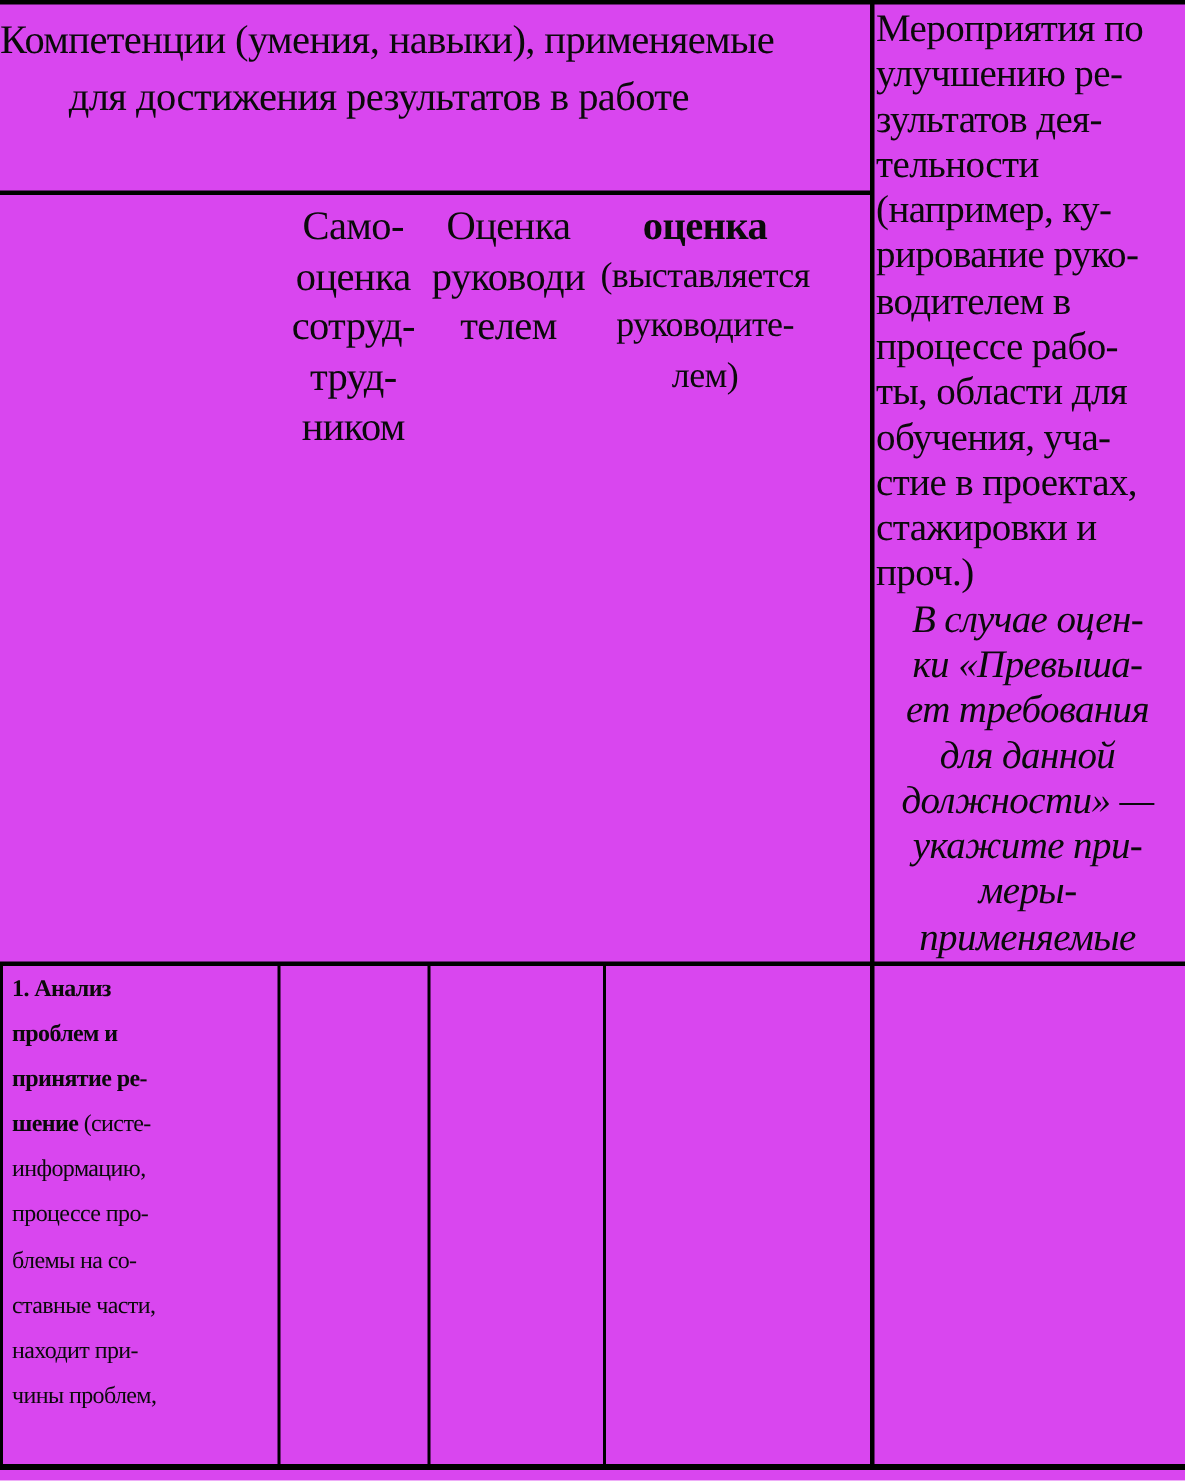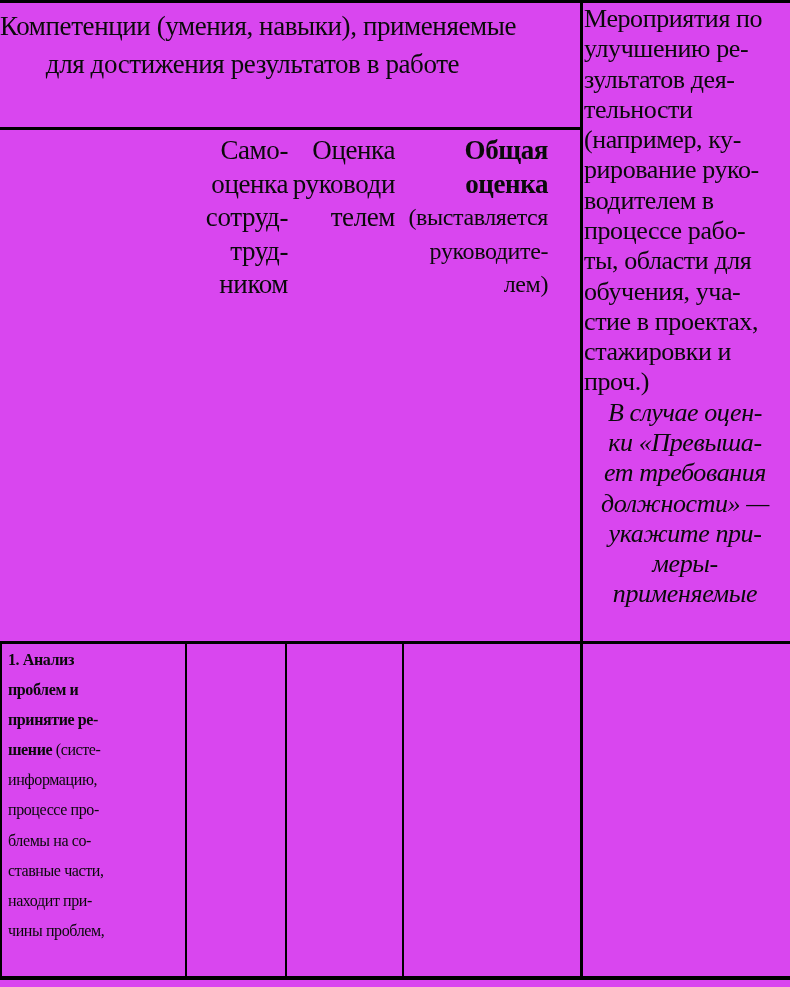--- a/index.html
+++ b/index.html
@@ -21,21 +21,21 @@
   .textblock div{white-space:nowrap;}
 
   
   .competencies{
     left:0px; top:7px; width:505px;
     text-align:center;
     font-size:27px; line-height:38px;
   }
 
   
-  .sub{top:134px; text-align:right; font-size:27px; line-height:33.5px;}
+  .sub{top:134px; text-align:center; font-size:27px; line-height:33.5px;}
   .sub-self{left:183px; width:105px;}
   .sub-manager{left:283px; width:112px;}
   .sub-overall{left:392px; width:156px;}
   .overall-title{font-weight:700;}
   .overall-note{font-size:24px;}
 
   
   .measures{
     left:584px; top:4px; width:202px;
     font-size:26px; line-height:30.28px;
@@ -81,21 +81,20 @@
     </div>
 
   <div class="textblock sub sub-manager">
       <div>Оценка</div>
       <div>руководи</div>
       <div>телем</div>
     </div>
 
   <div class="textblock sub sub-overall">
     <div class="overall-title">
-        <div>Общая</div>
         <div>оценка</div>
       </div>
     <div class="overall-note">
         <div>(выставляется</div>
         <div>руководите-</div>
         <div>лем)</div>
       </div>
   </div>
 
   <div class="textblock measures">
@@ -111,20 +110,21 @@
         <div>ты, области для</div>
         <div>обучения, уча-</div>
         <div>стие в проектах,</div>
         <div>стажировки и</div>
         <div>проч.)</div>
       </div>
     <div class="measures-italic">
         <div>В случае оцен-</div>
         <div>ки «Превыша-</div>
         <div>ет требования</div>
+        <div>для данной</div>
         <div>должности» —</div>
         <div>укажите при-</div>
         <div>меры-</div>
         <div>применяемые</div>
       </div>
   </div>
 
   <div class="textblock row1cell">
     <div class="bold">
         <div>1. Анализ</div>

